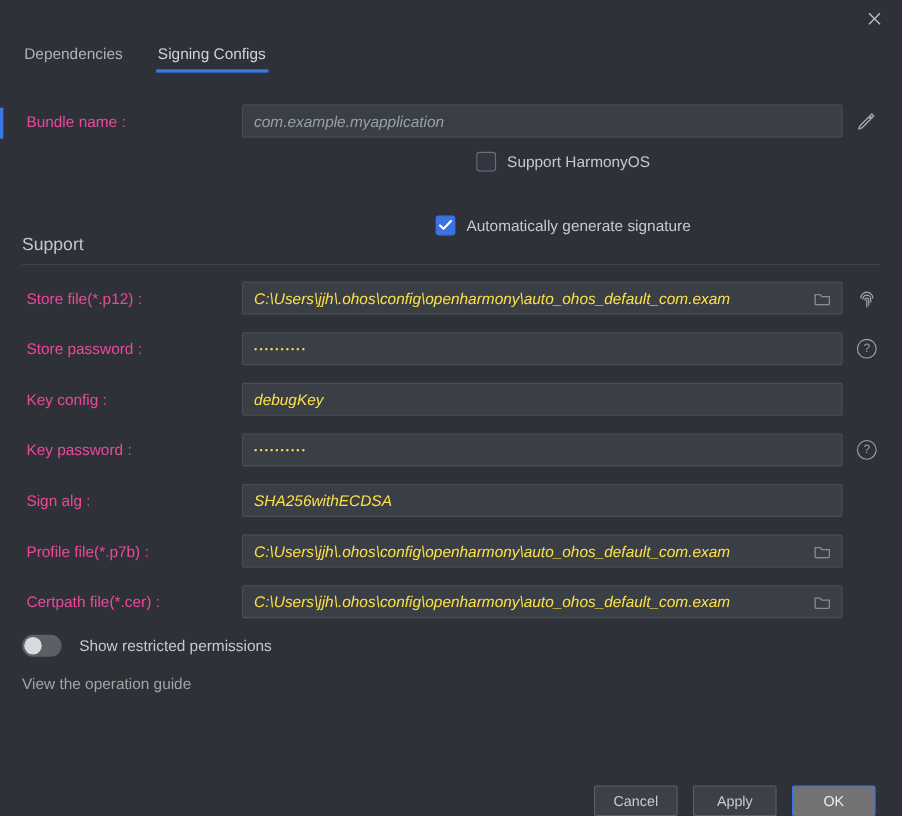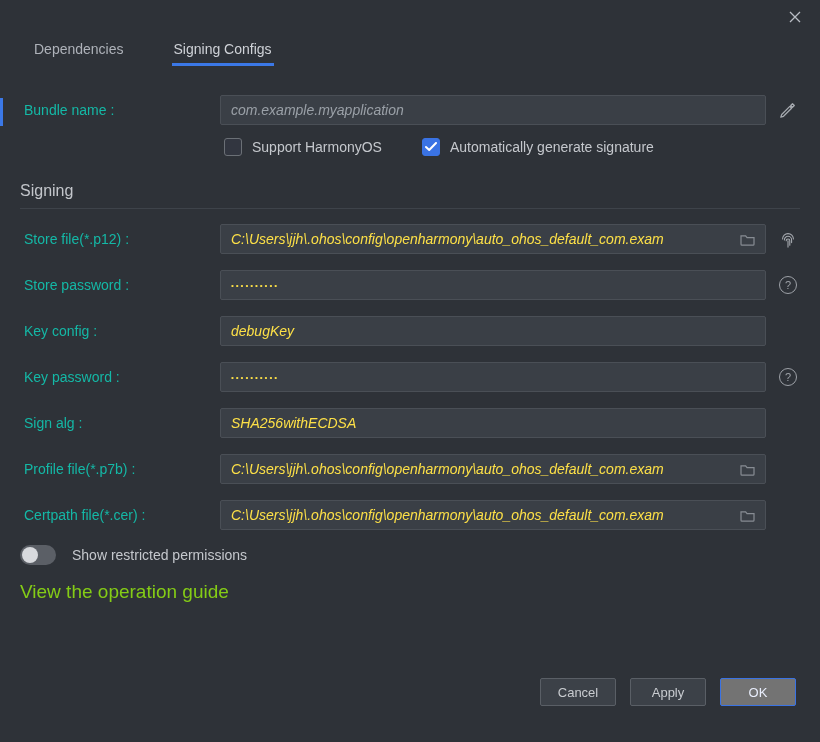--- a/index.html
+++ b/index.html
@@ -19,26 +19,25 @@
     align-items: center;
     padding: 0 8px;
   }
   .close-btn {
     width: 34px; height: 30px; display:flex; align-items:center; justify-content:center;
     color:#b9bdc4; cursor:pointer;
   }
   .close-btn svg { width:12px; height:12px; }
   .tabs {
     display:flex;
-    gap: 46px;
+    gap: 28px;
     padding: 0 20px;
     border-bottom: 1px solid transparent;
     height: 32px;
     align-items: flex-end;
-    margin-left: 12px;
   }
   .tab {
     padding: 6px 2px 8px 2px;
     font-size: 14px;
     color:#aeb2b9;
     cursor:pointer;
     position: relative;
   }
   .tab.active {
     color:#cfd2d7;
@@ -63,21 +62,21 @@
     background:#3b78e7;
   }
   .row {
     display:flex;
     align-items:center;
     min-height:32px;
     margin-bottom: 14px;
   }
   .label-col {
     width: 200px;
-    color:#14b8a6;
+    color:#ec4899;
     font-size:14px;
     padding-left: 4px;
   }
   .field-col {
     flex: 1;
     display:flex;
     align-items:center;
     gap: 10px;
   }
   .input {
@@ -106,22 +105,22 @@
   .folder-icon svg { width:15px; height:13px; }
   .side-icon {
     width:24px; display:flex; justify-content:center; color:#a6aab0;
   }
   .side-icon svg { width:18px; height:18px; }
   .checkbox-row {
     display:flex;
     align-items:center;
     gap: 40px;
     padding-left: 204px;
-    margin-bottom: 26px;
     margin-top: -2px;
+    flex-direction: column;
   }
   .cb {
     display:flex; align-items:center; gap:10px;
     font-size:14px; color:#c5c8cd;
   }
   .box {
     width:18px; height:18px;
     border:1px solid #6b7076;
     border-radius:3px;
     background:#323640;
@@ -150,29 +149,29 @@
     background:#5b5f66;
     position:relative;
     cursor:pointer;
   }
   .toggle .knob {
     position:absolute; left:2px; top:2px;
     width:16px; height:16px; border-radius:50%;
     background:#d8dade;
   }
   .link {
-    color:#84cc16;
-    font-size:19px;
+    color:#a3a3a3;
+    font-size:14px;
     cursor:pointer;
   }
   .footer {
     height: 64px;
     display:flex;
     justify-content:flex-end;
-    align-items:flex-start;
+    align-items:flex-end;
     gap: 14px;
     padding: 0 24px;
   }
   .btn {
     min-width:76px;
     height:28px;
     padding: 0 16px;
     border:1px solid #5a5f66;
     border-radius:2px;
     background:#3c4148;
@@ -235,21 +234,21 @@
       <label class="cb">
         <span class="box checked">
           <svg viewBox="0 0 12 10">
               <path d="M1 5 L4.2 8 L11 1" fill="none" stroke-width="2" stroke-linecap="round" stroke-linejoin="round"></path>
             </svg>
         </span>
         <span>Automatically generate signature</span>
       </label>
     </div>
 
-    <div class="section-title">Signing</div>
+    <div class="section-title">Support</div>
 
     <div class="row">
       <div class="label-col">Store file(*.p12) :</div>
       <div class="field-col">
         <div class="input readonly">
           <span class="input-text">C:\Users\jjh\.ohos\config\openharmony\auto_ohos_default_com.exam</span>
           <span class="folder-icon">
             <svg viewBox="0 0 16 14">
                 <path d="M1 3 h5 l1.5 2 H15 v7 a1 1 0 0 1 -1 1 H2 a1 1 0 0 1 -1 -1 Z" fill="none" stroke="currentColor" stroke-width="1.3"></path>
               </svg>

